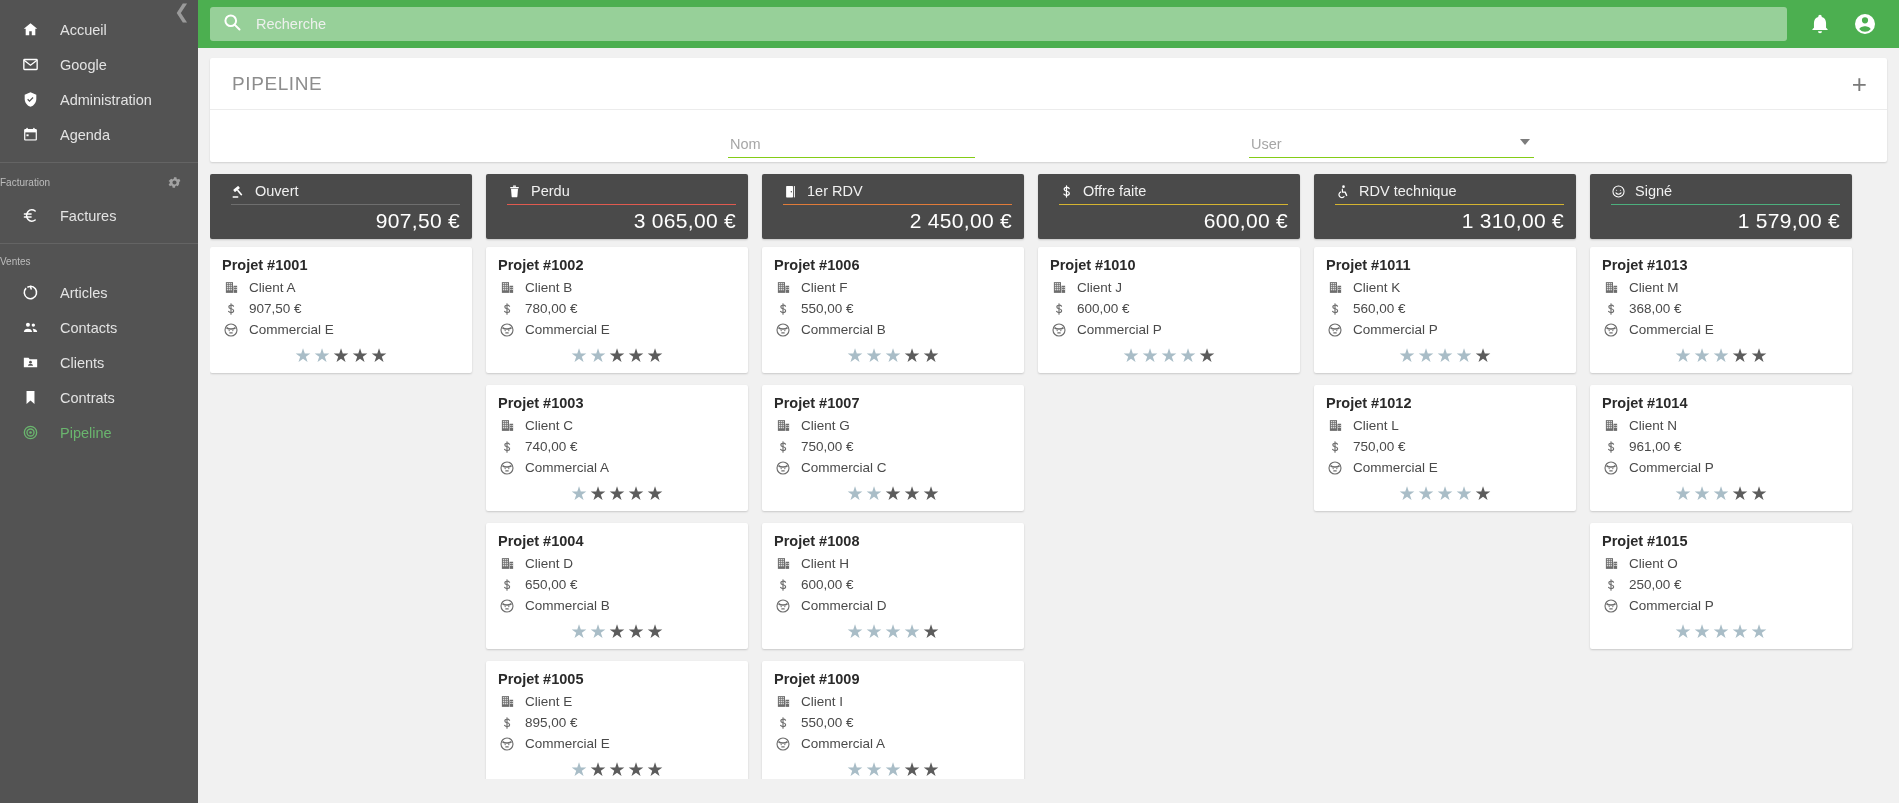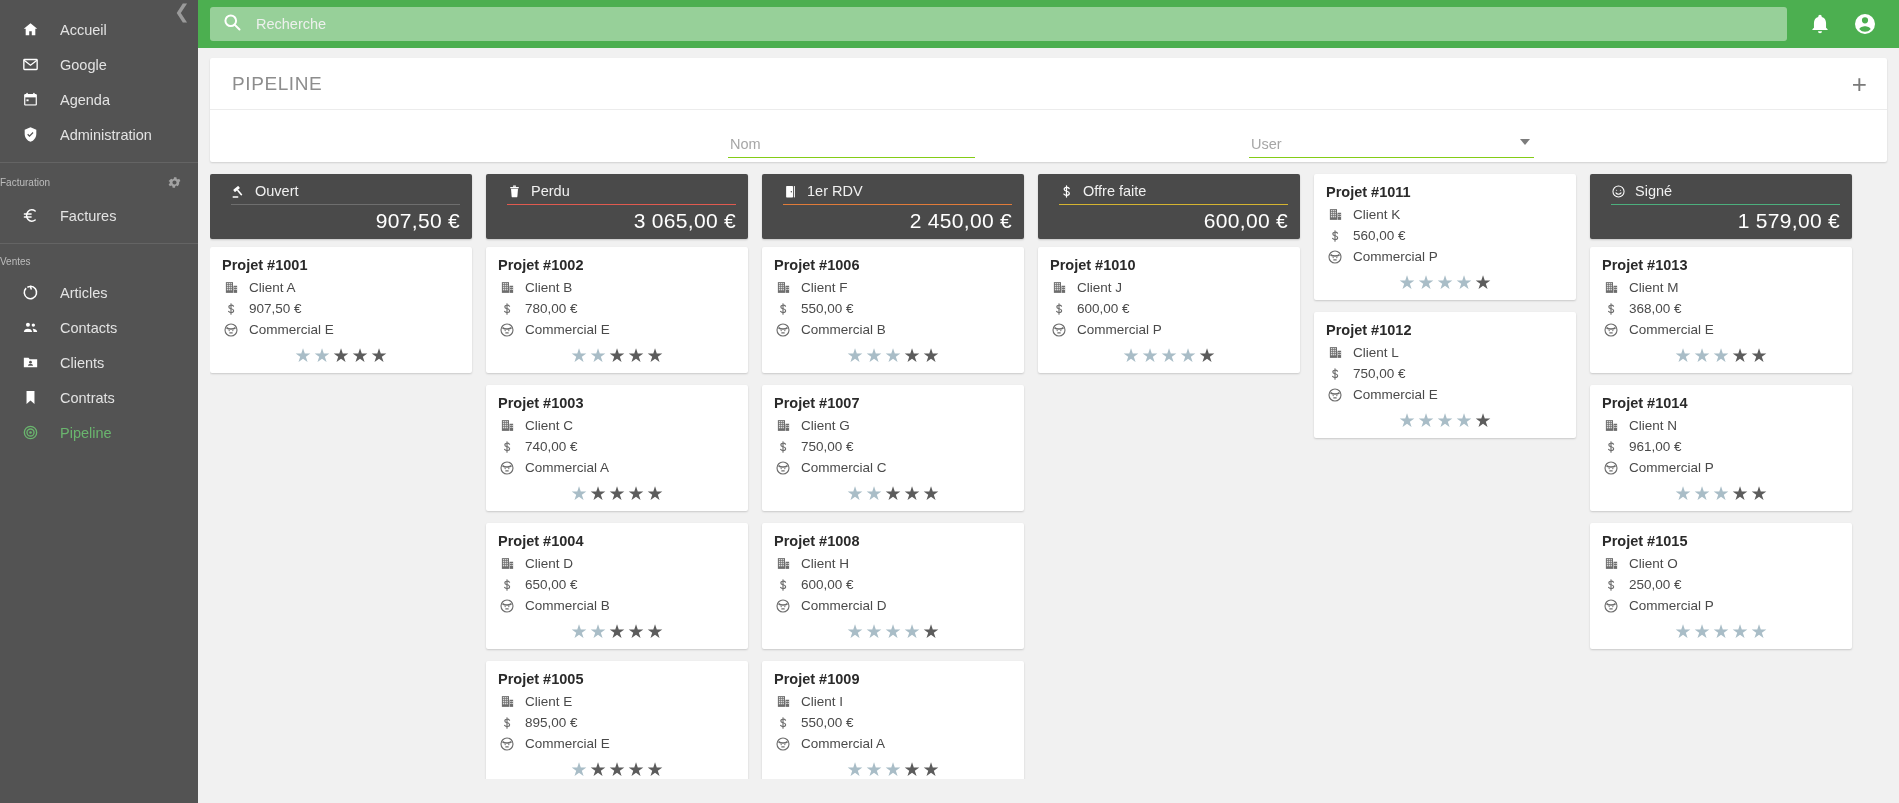--- a/index.html
+++ b/index.html
@@ -190,37 +190,37 @@
             <svg width="17" height="17" viewBox="0 0 24 24" fill="none" stroke="#ffffff" stroke-width="1.9">
               <rect x="2.6" y="5" width="18.8" height="14" rx="1"></rect>
               <path d="M2.9 6 12 13 21.1 6"></path>
             </svg>
           </span>
           <span>Google</span>
         </div>
         <div class="nav-item">
           <span class="ico">
             <svg width="17" height="17" viewBox="0 0 24 24" fill="#ffffff">
+              <path d="M12 1.8 3.8 5.2v6c0 5 3.5 9.7 8.2 10.9 4.7-1.2 8.2-5.9 8.2-10.9v-6z"></path>
+              <path d="M10.6 15.4 7.4 12.2l1.2-1.2 2 2 4.4-4.4 1.2 1.2z" fill="#535353"></path>
+            </svg>
+          </span>
+          <span>Administration</span>
+        </div>
+        <div class="nav-item">
+          <span class="ico">
+            <svg width="17" height="17" viewBox="0 0 24 24" fill="#ffffff">
               <rect x="3" y="4.4" width="18" height="16.2" rx="1.6"></rect>
               <rect x="4.7" y="9" width="14.6" height="9.9" fill="#535353"></rect>
               <rect x="6.3" y="11.8" width="3" height="2.6" fill="#ffffff"></rect>
               <rect x="6.3" y="2.4" width="1.8" height="3.6" rx=".8"></rect>
               <rect x="15.9" y="2.4" width="1.8" height="3.6" rx=".8"></rect>
             </svg>
           </span>
           <span>Agenda</span>
-        </div>
-        <div class="nav-item">
-          <span class="ico">
-            <svg width="17" height="17" viewBox="0 0 24 24" fill="#ffffff">
-              <path d="M12 1.8 3.8 5.2v6c0 5 3.5 9.7 8.2 10.9 4.7-1.2 8.2-5.9 8.2-10.9v-6z"></path>
-              <path d="M10.6 15.4 7.4 12.2l1.2-1.2 2 2 4.4-4.4 1.2 1.2z" fill="#535353"></path>
-            </svg>
-          </span>
-          <span>Administration</span>
         </div>
         <div class="nav-divider"></div>
         <div class="nav-section">
           <span class="sec-label">Facturation</span>
           <span class="gear">
             <svg width="15" height="15" viewBox="0 0 24 24" fill="#bdbdbd">
               <path d="M19.4 13a7.6 7.6 0 0 0 0-2l2-1.6-1.9-3.3-2.4 1a7.6 7.6 0 0 0-1.7-1l-.4-2.6h-3.8l-.4 2.6c-.6.2-1.2.6-1.7 1l-2.4-1L2.6 9.4 4.6 11a7.6 7.6 0 0 0 0 2l-2 1.6 1.9 3.3 2.4-1c.5.4 1.1.8 1.7 1l.4 2.6h3.8l.4-2.6c.6-.2 1.2-.6 1.7-1l2.4 1 1.9-3.3zM12 15.3A3.3 3.3 0 1 1 12 8.7a3.3 3.3 0 0 1 0 6.6z"></path>
             </svg>
           </span>
         </div>
@@ -972,20 +972,34 @@
               <div class="stars">
                 <span class="star light">★</span>
                 <span class="star light">★</span>
                 <span class="star light">★</span>
                 <span class="star light">★</span>
                 <span class="star dark">★</span>
               </div>
             </div>
           </div>
           <div class="column">
+            <div class="col-head">
+              <div class="col-head-top">
+                <span class="col-head-ico">
+                  <svg width="15" height="15" viewBox="0 0 24 24" fill="#ffffff">
+                    <circle cx="13.6" cy="4.2" r="2.1"></circle>
+                    <path d="M12.4 7.2a1.6 1.6 0 0 0-1.6 1.7l.3 5.2h4.4l2.4 5.3 2-.9-2.9-6.4h-4.1l-.1-2z"></path>
+                    <path d="M9.8 11.6a5.6 5.6 0 1 0 6 8.4l-1.7-1a3.7 3.7 0 1 1-4.2-5.6z"></path>
+                  </svg>
+                </span>
+                <span class="col-head-title">RDV technique</span>
+              </div>
+              <div class="col-rule" style="background:#d4b430"></div>
+              <div class="col-total">1 310,00 €</div>
+            </div>
             <div class="card">
               <div class="card-title">Projet #1011</div>
               <div class="card-row">
                 <span class="cico">
                   <svg width="15" height="15" viewBox="0 0 24 24" fill="#6d6d6d">
                     <path d="M3 3.4h11.4v17.2H3z"></path>
                     <rect x="15.2" y="9.2" width="5.8" height="11.4"></rect>
                     <g fill="#ffffff">
                       <rect x="4.6" y="5.2" width="2" height="1.6"></rect>
                       <rect x="7.6" y="5.2" width="2" height="1.6"></rect>

